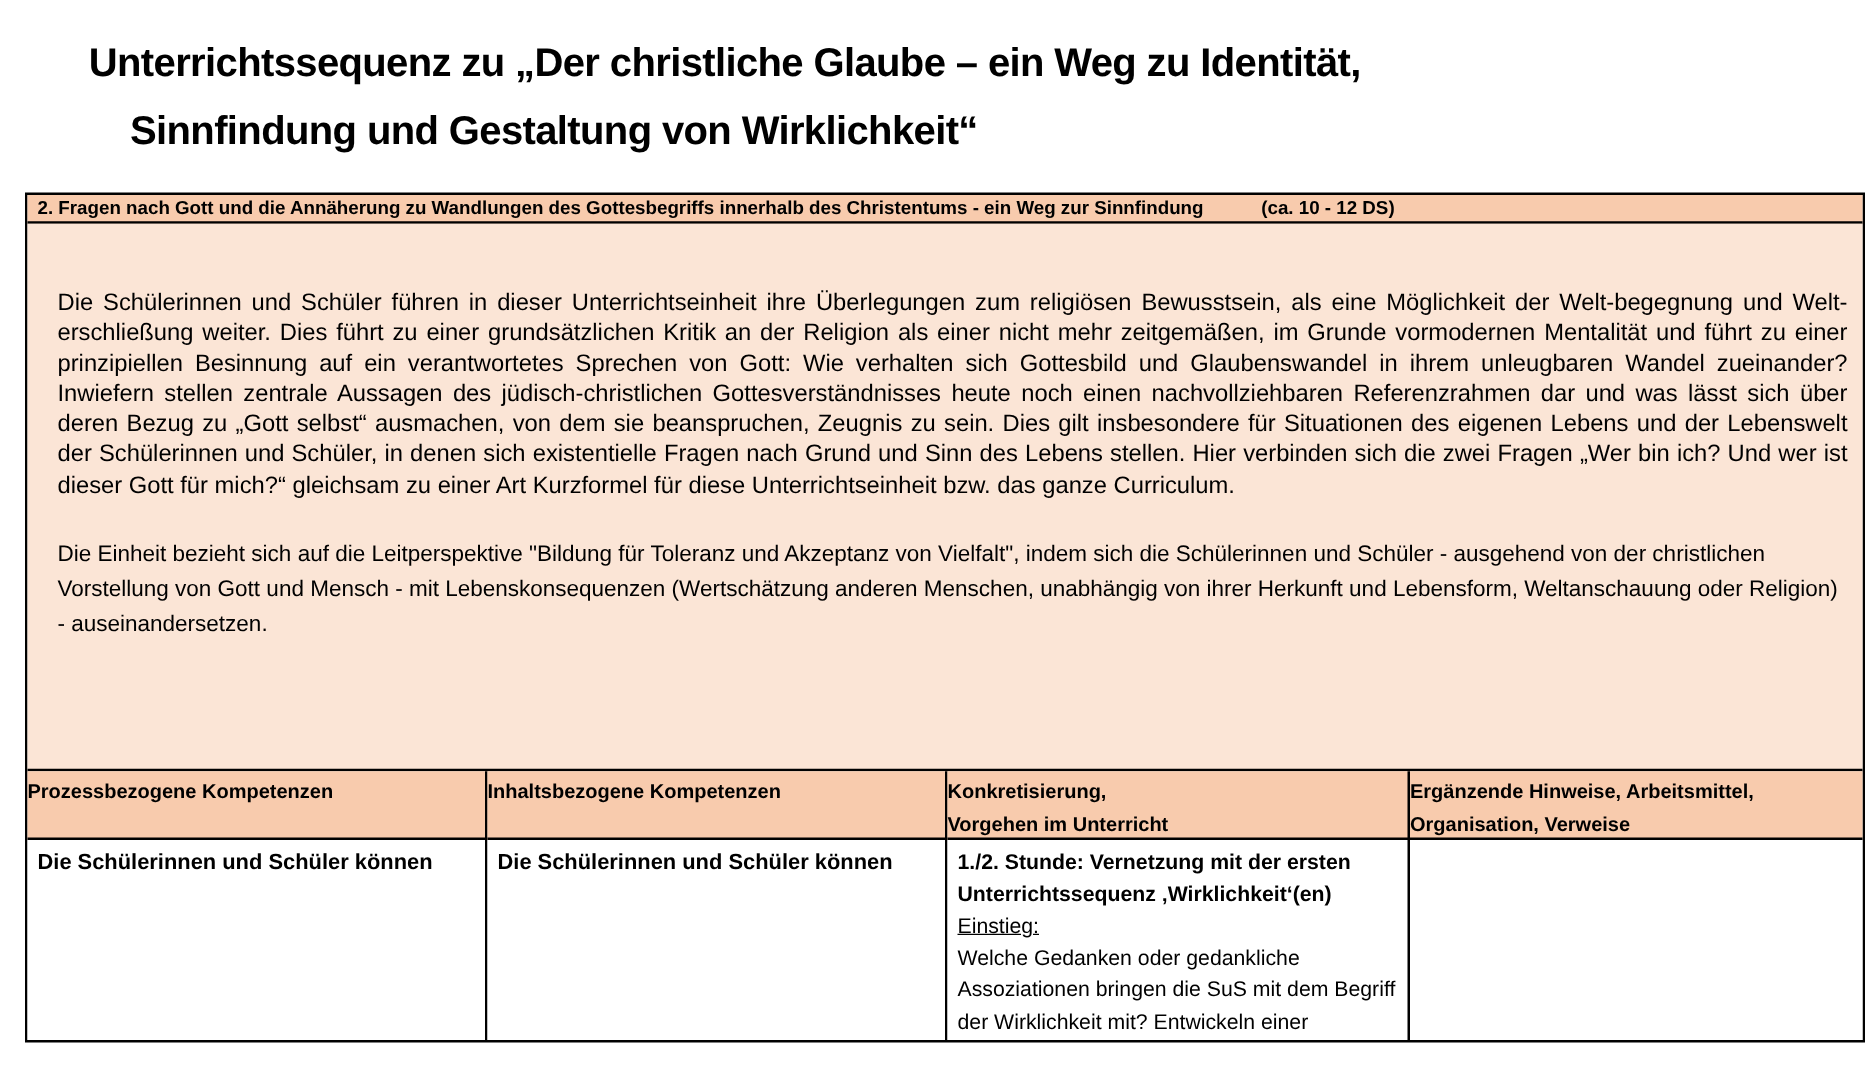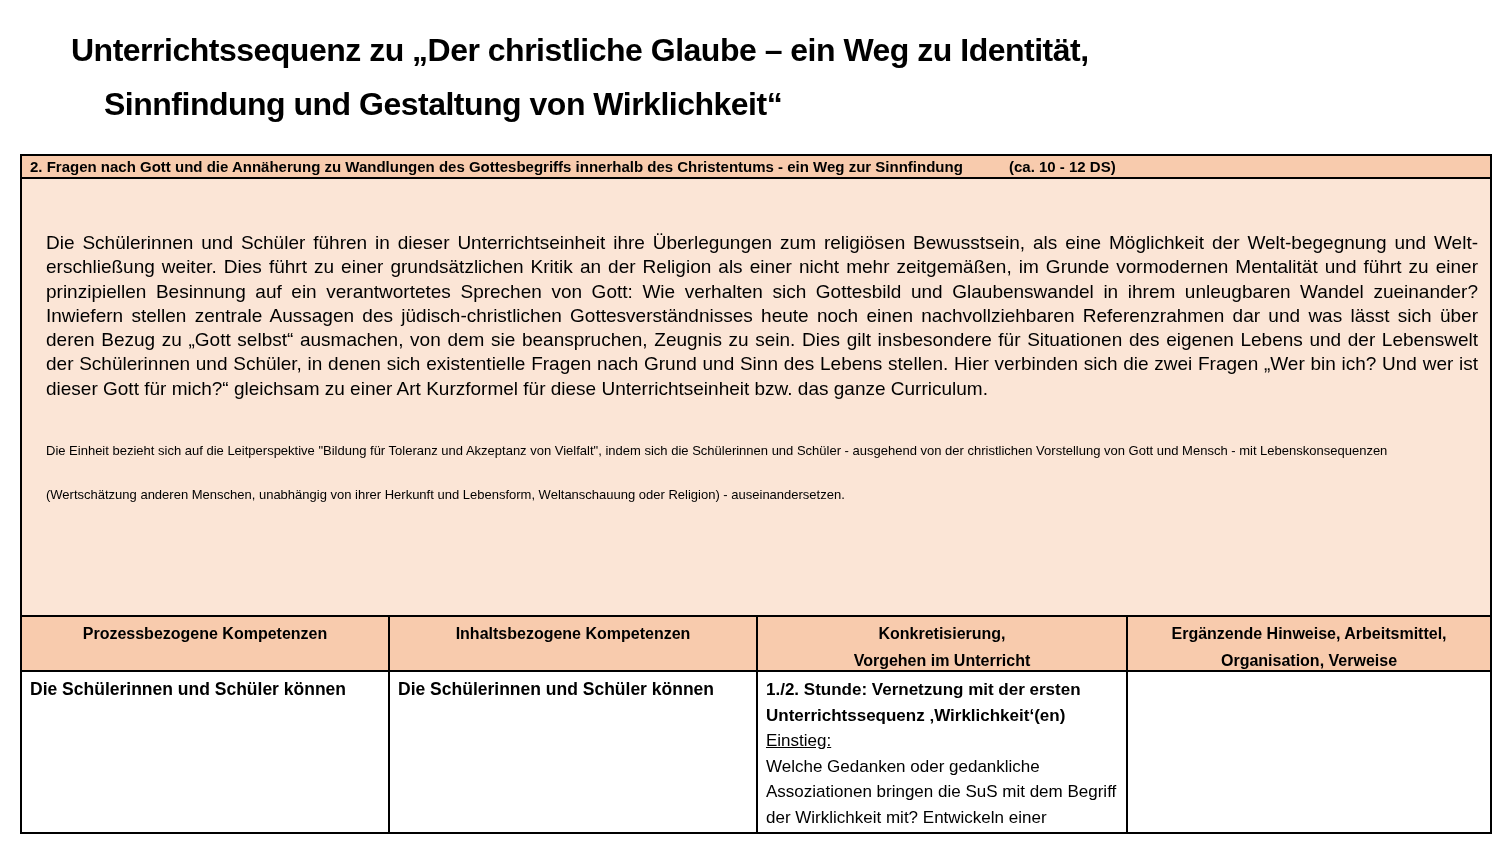--- a/index.html
+++ b/index.html
@@ -68,42 +68,42 @@
     overflow: hidden;
   }
   .desc-p1 {
     margin: 0;
     font-size: 19px;
     line-height: 24.3px;
     text-align: justify;
   }
   .desc-p2 {
     margin: 28px 0 0 0;
-    font-size: 13px;
-    line-height: 44px;
+    font-size: 18px;
+    line-height: 28px;
     text-align: left;
   }
 
   
   .grid {
     display: grid;
     grid-template-columns: 368px 368px 370px 1fr;
   }
   .grid .cell {
     box-sizing: border-box;
     border-right: 2px solid var(--color-border, #000);
     overflow: hidden;
   }
   .grid .cell:nth-child(4n) { border-right: none; }
 
   .head-cell {
     background: var(--color-bar-bg, #F8CBAD);
     border-bottom: 2px solid var(--color-border, #000);
     height: 55px;
-    text-align: center;
+    text-align: left;
     font-weight: 700;
     font-size: 16px;
     line-height: 27px;
     padding-top: 3px;
   }
   .head-cell span { display: block; }
 
   .body-cell {
     background: #ffffff;
     height: 160px;

